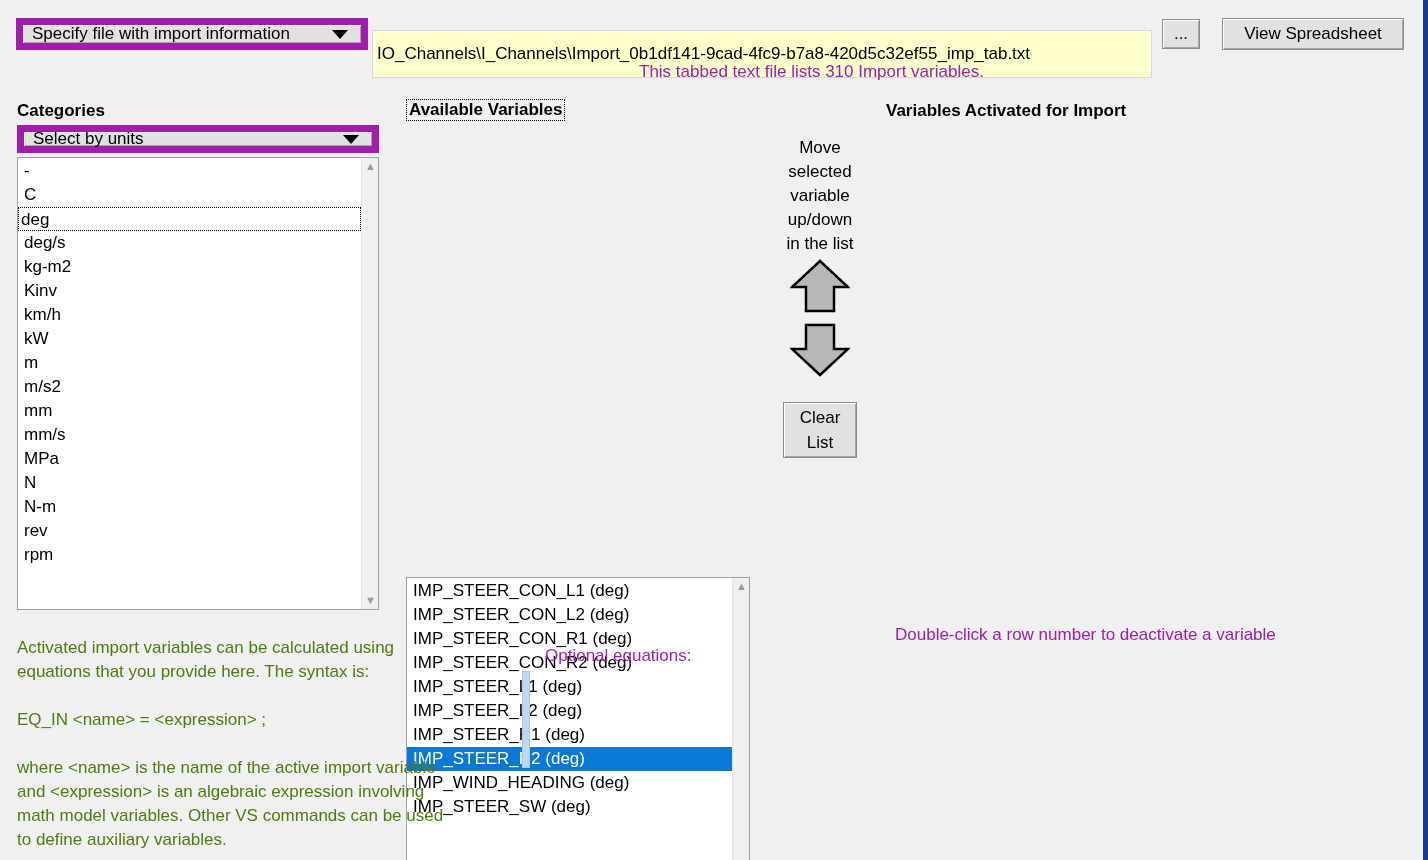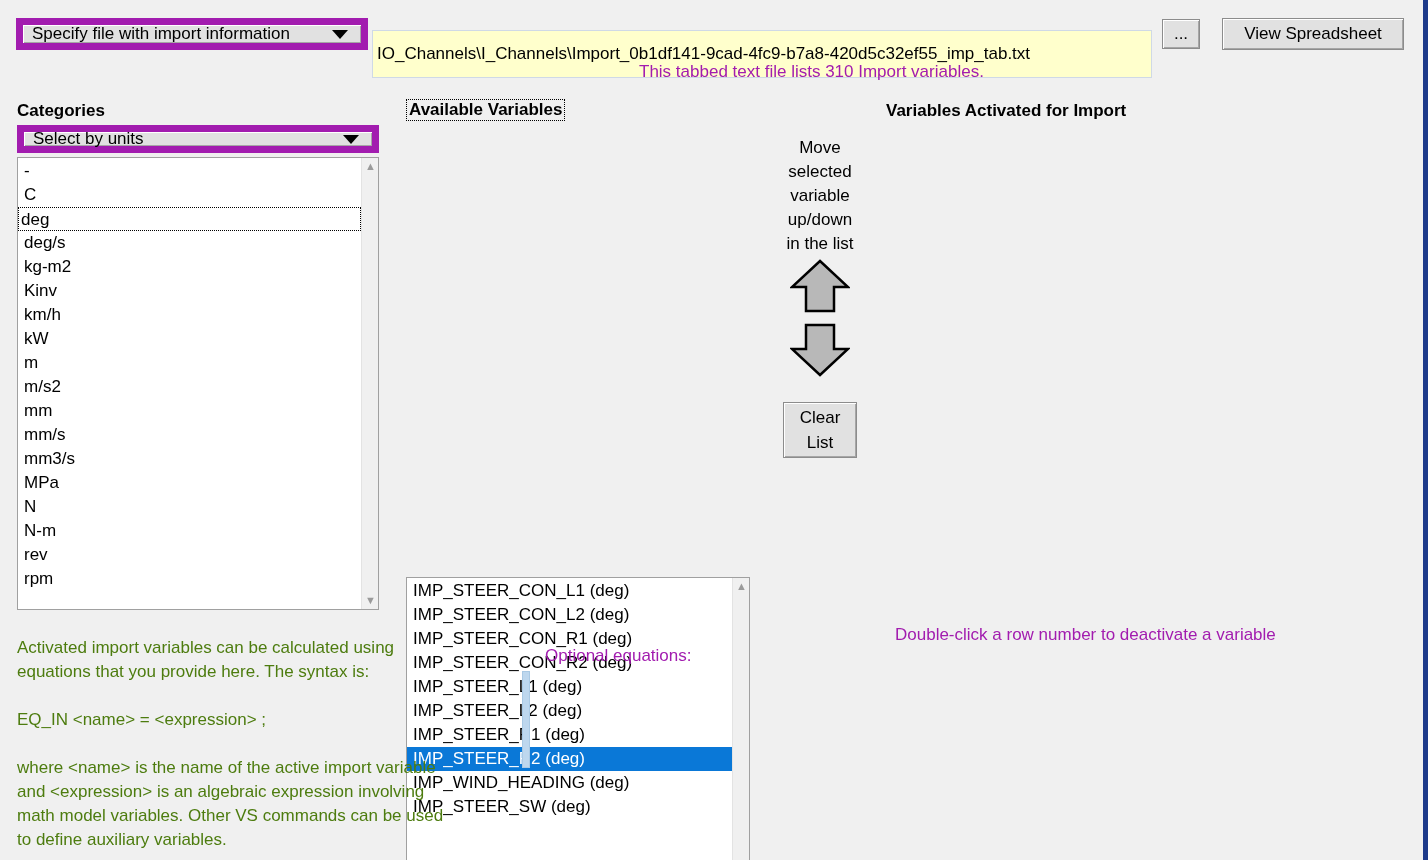--- a/index.html
+++ b/index.html
@@ -168,21 +168,20 @@
       <div class="lb-item focus">deg</div>
       <div class="lb-item">deg/s</div>
       <div class="lb-item">kg-m2</div>
       <div class="lb-item">Kinv</div>
       <div class="lb-item">km/h</div>
       <div class="lb-item">kW</div>
       <div class="lb-item">m</div>
       <div class="lb-item">m/s2</div>
       <div class="lb-item">mm</div>
       <div class="lb-item">mm/s</div>
-      <div class="lb-item">mm3/s</div>
       <div class="lb-item">MPa</div>
       <div class="lb-item">N</div>
       <div class="lb-item">N-m</div>
       <div class="lb-item">rev</div>
       <div class="lb-item">rpm</div>
     </div>
     <div class="vscroll">
       <div class="sb-arrow up">▲</div>
       <div class="sb-arrow down">▼</div>
     </div>

